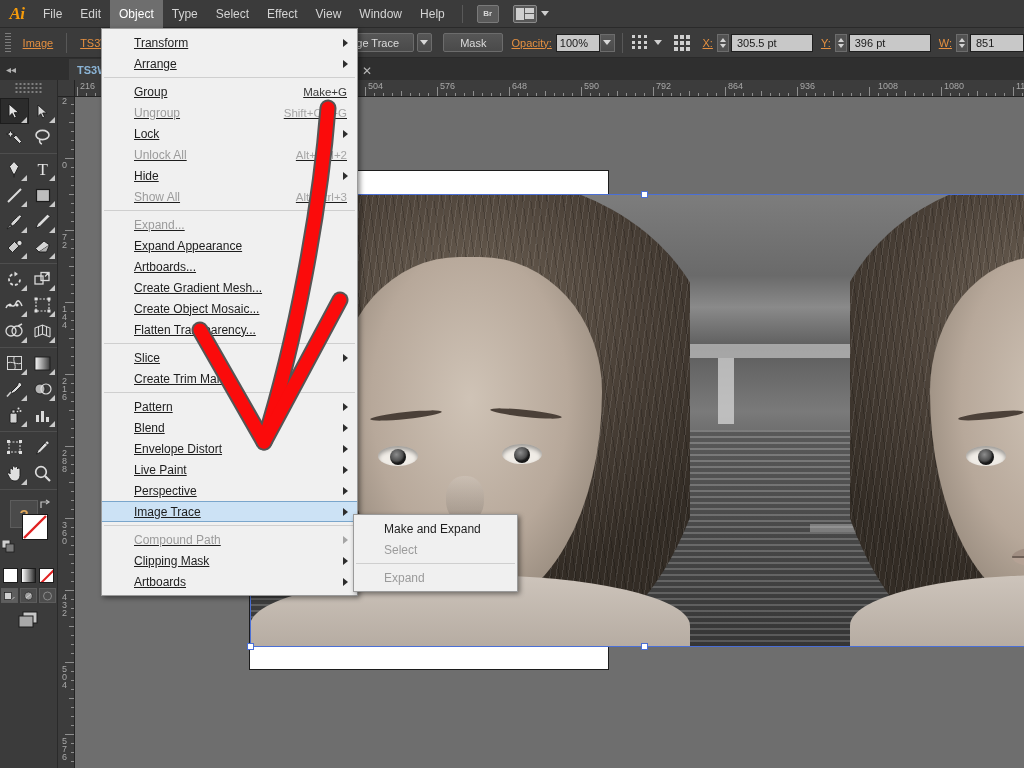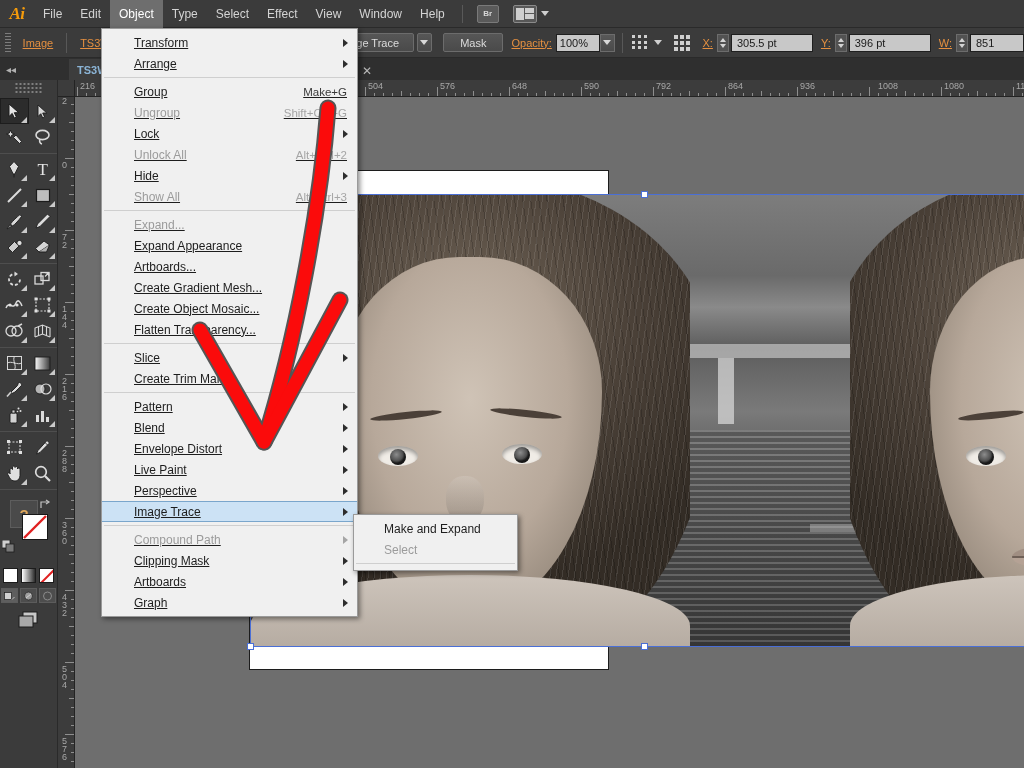--- a/index.html
+++ b/index.html
@@ -1087,34 +1087,33 @@
         <span class="arrow"></span>
       </div>
       <div class="mrow">
         <span>Clipping Mask</span>
         <span class="arrow"></span>
       </div>
       <div class="mrow">
         <span>Artboards</span>
         <span class="arrow"></span>
       </div>
-      <div class="mrow">
-        <span>Graph</span>
-        <span class="arrow"></span>
-      </div>
     </div>
 
   <div class="submenu" id="trace-submenu">
       <div class="mrow">
         <span>Make and Expand</span>
       </div>
       <div class="mrow dis">
         <span>Select</span>
       </div>
       <div class="msep"></div>
+      <div class="mrow dis">
+        <span>Expand</span>
+      </div>
     </div>
 
   <div class="arrow-ann">
     <svg width="220" height="460" viewBox="0 0 220 460">
       <g fill="none" stroke="#555555" stroke-width="17" stroke-linecap="round" stroke-linejoin="round">
         <path d="M148 18 C140 120 116 250 84 352"></path>
         <path d="M20 240 L84 352 L160 210"></path>
       </g>
       <g fill="none" stroke="#fb0b0b" stroke-width="13" stroke-linecap="round" stroke-linejoin="round">
         <path d="M148 18 C140 120 116 250 84 352"></path>

